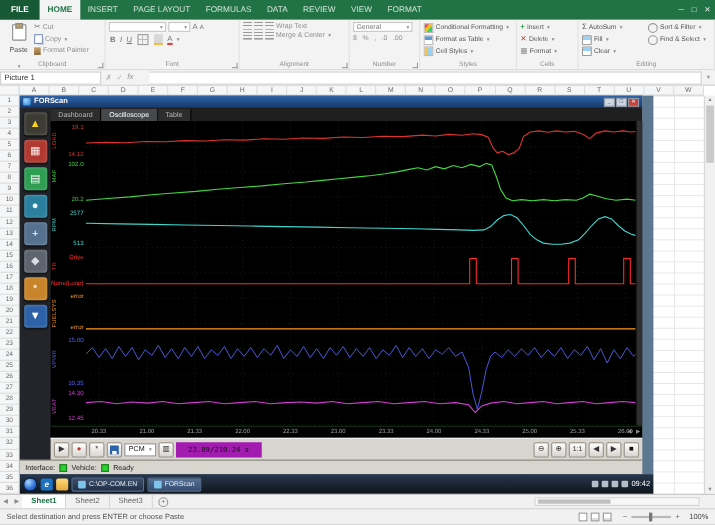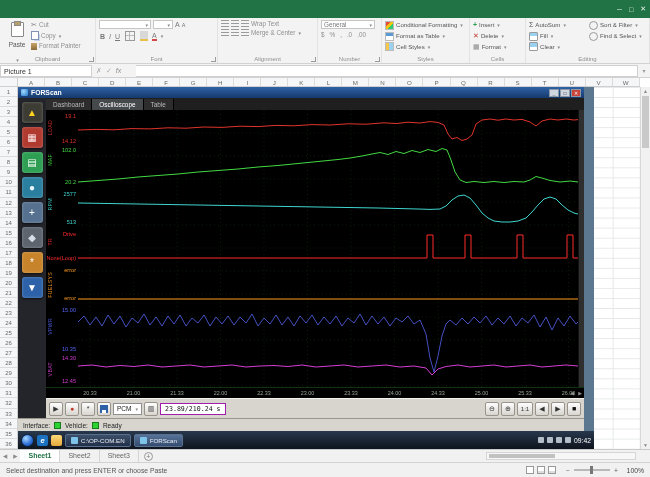--- a/index.html
+++ b/index.html
@@ -103,21 +103,21 @@
   .xtick{position:absolute;top:2px;width:22px;text-align:center;font-size:5.4px;color:#9aa59a}
   .xarr{position:absolute;top:2px;font-size:5px;color:#8a8a8a}
   
   #fstoolbar{position:absolute;left:28px;top:311px;width:538px;height:20px;background:#d8d5cf;border-top:1px solid #f2f1ee;display:flex;align-items:center;gap:2px;padding:0 3px;box-sizing:border-box}
   .tlb{width:14px;height:14px;flex:none;background:linear-gradient(#fefefe,#d8d5cf);border:1px solid #98948c;border-radius:2px;font-size:7px;line-height:12px;text-align:center;color:#333;box-sizing:border-box}
   .tlb.rec{color:#c0392b}
   .tlb.stopb{color:#111}
   .flop{display:inline-block;width:8px;height:8px;background:#2d62a8;position:relative;margin-top:2px}
   .flop:after{content:"";position:absolute;left:2px;bottom:0;width:4px;height:3px;background:#fff}
   .combo-sm{height:12px;background:#fff;border:1px solid #8f8f8f;font-size:6.5px;padding:0 3px;display:inline-flex;align-items:center;gap:3px;color:#222;box-sizing:border-box}
-  .readout{height:12px;background:#fff;border:1px solid #a21caf;font-size:6.6px;font-family:"DejaVu Sans Mono","Liberation Mono",monospace;padding:0 4px;display:inline-flex;align-items:center;color:#111;white-space:nowrap;box-sizing:border-box}
+  .readout{height:12px;background:#fff;border:7px solid #a21caf;font-size:6.6px;font-family:"DejaVu Sans Mono","Liberation Mono",monospace;padding:0 4px;display:inline-flex;align-items:center;color:#111;white-space:nowrap;box-sizing:border-box}
   .spacer{flex:1}
   .ratio{width:16px;font-size:6.2px}
   
   #fsstatus{position:absolute;left:0;top:331px;width:566px;height:13px;background:#d8d5cf;border-top:1px solid #9a968e;display:flex;align-items:center;font-size:6.5px;color:#222;padding:0 5px;gap:4px;box-sizing:border-box}
   .led{width:7px;height:7px;background:#2bd330;border:1px solid #1a7a1d;flex:none;box-sizing:border-box}
   
   #taskbar{position:absolute;left:0;top:344px;width:576px;height:18px;background:linear-gradient(#28384d,#0e141d);display:flex;align-items:center;padding:0 3px;gap:3px;box-sizing:border-box}
   .orb{width:13px;height:13px;border-radius:50%;background:radial-gradient(circle at 35% 30%,#a6d8ff,#2a6bd4 60%,#113a77);border:1px solid #0a2347;flex:none;box-sizing:border-box}
   .qlic{width:11px;height:11px;border-radius:2px;font-size:7.5px;line-height:11px;text-align:center;color:#fff;flex:none;font-style:italic;font-weight:bold}
   .qlic.ie{background:#1b72c0}
@@ -146,20 +146,31 @@
   .ztrack{width:36px;height:2px;background:#b9b9b9;position:relative}
   .zthumb{position:absolute;left:16px;top:-3px;width:3px;height:8px;background:#777}
   .zlabel{width:22px;text-align:right;color:#444}
 </style>
 </head>
 <body>
 
 <div id="app">
 
   <div class="tabstrip">
+    <div id="rtabs" style="display:flex">
+        <span class="rtab file">FILE</span>
+        <span class="rtab active">HOME</span>
+        <span class="rtab">INSERT</span>
+        <span class="rtab">PAGE LAYOUT</span>
+        <span class="rtab">FORMULAS</span>
+        <span class="rtab">DATA</span>
+        <span class="rtab">REVIEW</span>
+        <span class="rtab">VIEW</span>
+        <span class="rtab">FORMAT</span>
+      </div>
     <div class="winctl">
       <span>─</span>
       <span>□</span>
       <span>✕</span>
     </div>
   </div>
 
   <div class="ribbon">
     <div class="rgroup g-clip">
       <div class="pastecol">

